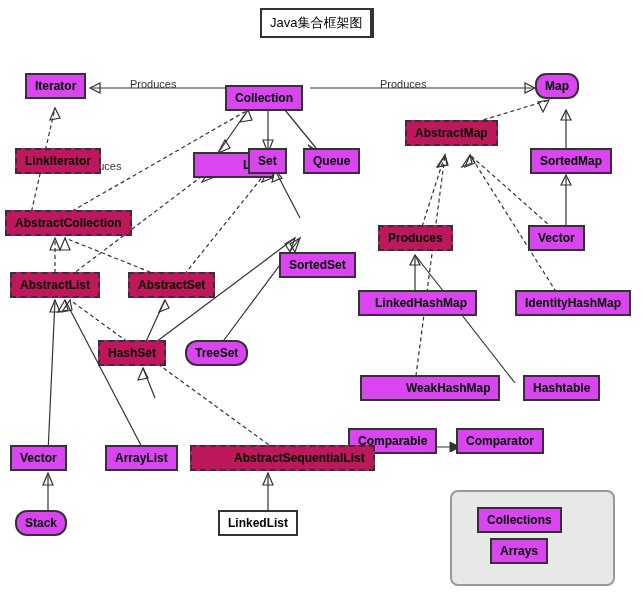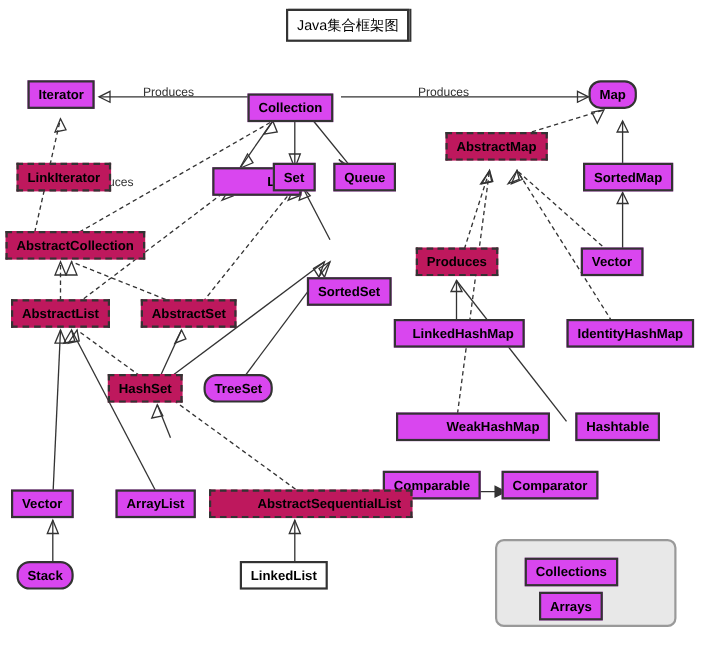--- a/index.html
+++ b/index.html
@@ -275,21 +275,21 @@
   </div>
 
   <div class="node node-solid" style="left:15px;top:510px;border-radius:12px;">
     <span>Stack</span>
   </div>
 
   <div class="node node-white" style="left:218px;top:510px;">
     <span>LinkedList</span>
   </div>
 
-  <div class="legend-box" style="left:450px;top:490px;width:165px;height:80px;">
+  <div class="legend-box" style="left:450px;top:490px;width:165px;height:96px;">
     
     <div class="node node-solid" style="position:relative;left:15px;top:5px;display:inline-block;">
       <span>Collections</span>
     </div>
     <br>
     
     <div class="node node-solid" style="position:relative;left:28px;top:10px;display:inline-block;">
       <span>Arrays</span>
     </div>
   </div>

